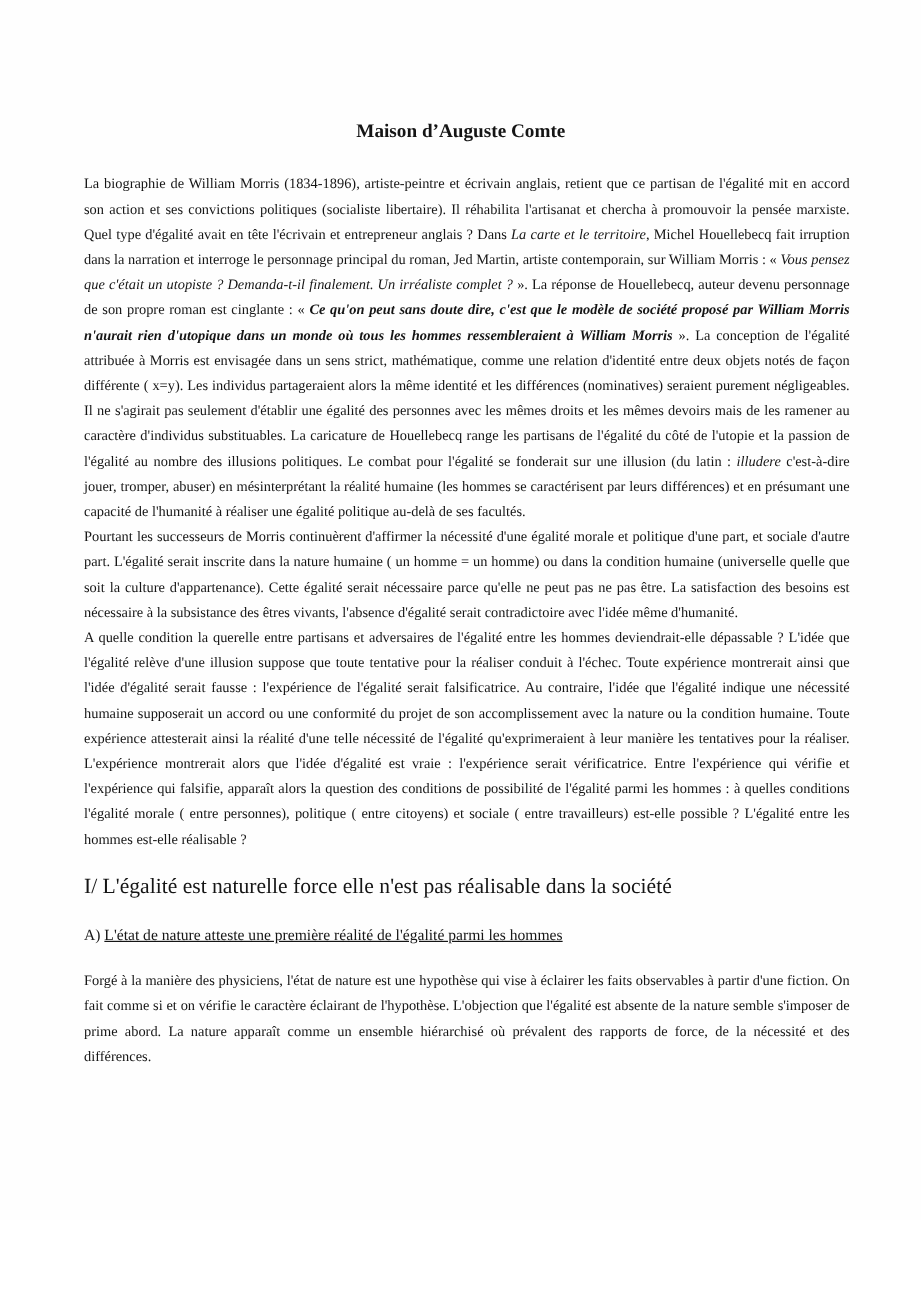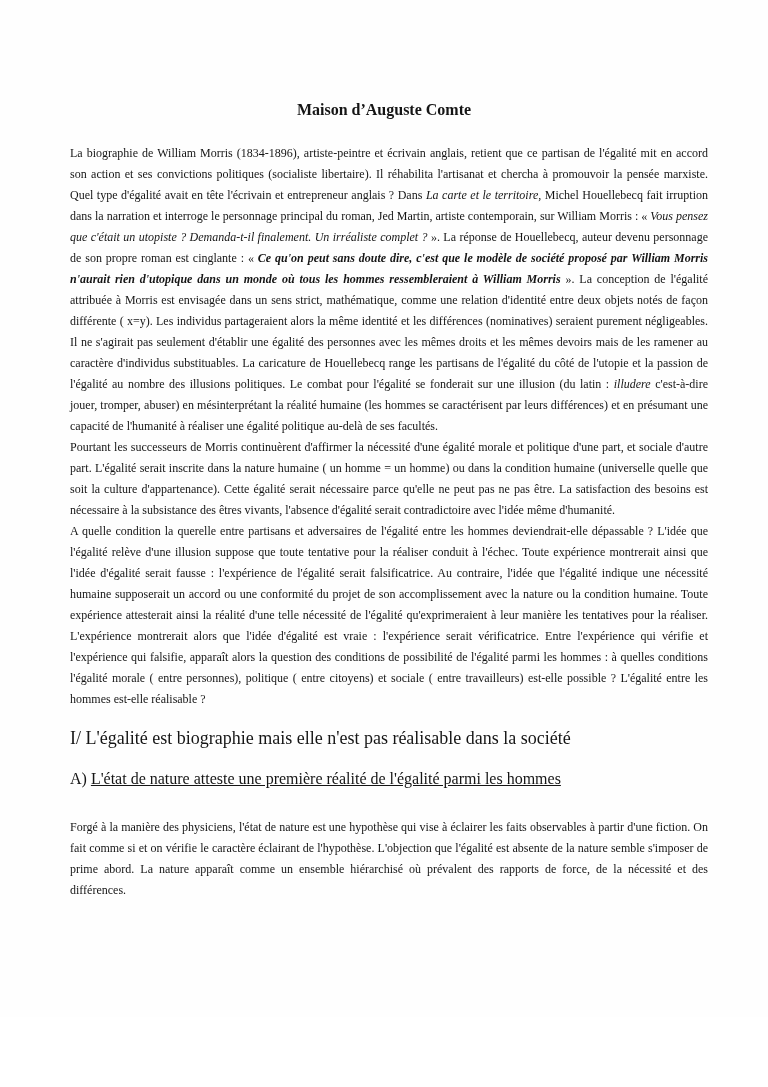--- a/index.html
+++ b/index.html
@@ -41,40 +41,40 @@
     line-height: 21px;
   }
   .block.heading {
     font-size: 18px;
     font-weight: bold;
     line-height: 22px;
     margin-top: 17px;
     margin-bottom: 19px;
   }
   .block.subheading {
-    font-size: 16px;
+    font-size: 13px;
     line-height: 21px;
-    margin-bottom: 28px;
+    margin-bottom: 18px;
   }
   .run.normal { font-style: normal; font-weight: normal; }
   .run.italic { font-style: italic; }
   .run.bold-italic { font-style: italic; font-weight: bold; }
   .run.underline { text-decoration: underline; }
 </style>
 </head>
 <body>
 
 <div class="page">
 
   <div class="title-block">
     <p class="title-line">Maison d’Auguste Comte</p>
   </div>
 
   <div class="document-body">
       <div class="block body"><span class="run normal">La biographie de William Morris (1834-1896), artiste-peintre et écrivain anglais, retient que ce partisan de l'égalité mit en accord son action et ses convictions politiques (socialiste libertaire). Il réhabilita l'artisanat et chercha à promouvoir la pensée marxiste. Quel type d'égalité avait en tête l'écrivain et entrepreneur anglais ? Dans </span><span class="run italic">La carte et le territoire</span><span class="run normal">, Michel Houellebecq fait irruption dans la narration et interroge le personnage principal du roman, Jed Martin, artiste contemporain, sur William Morris : « </span><span class="run italic">Vous pensez que c'était un utopiste ? Demanda-t-il finalement. Un irréaliste complet ? </span><span class="run normal">». La réponse de Houellebecq, auteur devenu personnage de son propre roman est cinglante : « </span><span class="run bold-italic">Ce qu'on peut sans doute dire, c'est que le modèle de société proposé par William Morris n'aurait rien d'utopique dans un monde où tous les hommes ressembleraient à William Morris </span><span class="run normal">». La conception de l'égalité attribuée à Morris est envisagée dans un sens strict, mathématique, comme une relation d'identité entre deux objets notés de façon différente ( x=y). Les individus partageraient alors la même identité et les différences (nominatives) seraient purement négligeables. Il ne s'agirait pas seulement d'établir une égalité des personnes avec les mêmes droits et les mêmes devoirs mais de les ramener au caractère d'individus substituables. La caricature de Houellebecq range les partisans de l'égalité du côté de l'utopie et la passion de l'égalité au nombre des illusions politiques. Le combat pour l'égalité se fonderait sur une illusion (du latin : </span><span class="run italic">illudere</span><span class="run normal"> c'est-à-dire jouer, tromper, abuser) en mésinterprétant la réalité humaine (les hommes se caractérisent par leurs différences) et en présumant une capacité de l'humanité à réaliser une égalité politique au-delà de ses facultés.</span></div>
       <div class="block body"><span class="run normal">Pourtant les successeurs de Morris continuèrent d'affirmer la nécessité d'une égalité morale et politique d'une part, et sociale d'autre part. L'égalité serait inscrite dans la nature humaine ( un homme = un homme) ou dans la condition humaine (universelle quelle que soit la culture d'appartenance). Cette égalité serait nécessaire parce qu'elle ne peut pas ne pas être. La satisfaction des besoins est nécessaire à la subsistance des êtres vivants, l'absence d'égalité serait contradictoire avec l'idée même d'humanité.</span></div>
       <div class="block body"><span class="run normal">A quelle condition la querelle entre partisans et adversaires de l'égalité entre les hommes deviendrait-elle dépassable ? L'idée que l'égalité relève d'une illusion suppose que toute tentative pour la réaliser conduit à l'échec. Toute expérience montrerait ainsi que l'idée d'égalité serait fausse : l'expérience de l'égalité serait falsificatrice. Au contraire, l'idée que l'égalité indique une nécessité humaine supposerait un accord ou une conformité du projet de son accomplissement avec la nature ou la condition humaine. Toute expérience attesterait ainsi la réalité d'une telle nécessité de l'égalité qu'exprimeraient à leur manière les tentatives pour la réaliser. L'expérience montrerait alors que l'idée d'égalité est vraie : l'expérience serait vérificatrice. Entre l'expérience qui vérifie et l'expérience qui falsifie, apparaît alors la question des conditions de possibilité de l'égalité parmi les hommes : à quelles conditions l'égalité morale ( entre personnes), politique ( entre citoyens) et sociale ( entre travailleurs) est-elle possible ? L'égalité entre les hommes est-elle réalisable ?</span></div>
-      <div class="block heading"><span class="run normal">I/ L'égalité est biographie mais elle n'est pas réalisable dans la société</span></div>
+      <div class="block heading"><span class="run normal">I/ L'égalité est naturelle force elle n'est pas réalisable dans la société</span></div>
       <div class="block subheading"><span class="run normal">A) </span><span class="run underline">L'état de nature atteste une première réalité de l'égalité parmi les hommes</span></div>
       <div class="block body"><span class="run normal">Forgé à la manière des physiciens, l'état de nature est une hypothèse qui vise à éclairer les faits observables à partir d'une fiction. On fait comme si et on vérifie le caractère éclairant de l'hypothèse. L'objection que l'égalité est absente de la nature semble s'imposer de prime abord. La nature apparaît comme un ensemble hiérarchisé où prévalent des rapports de force, de la nécessité et des différences.</span></div>
     </div>
 
 </div>
 
 </body></html>

